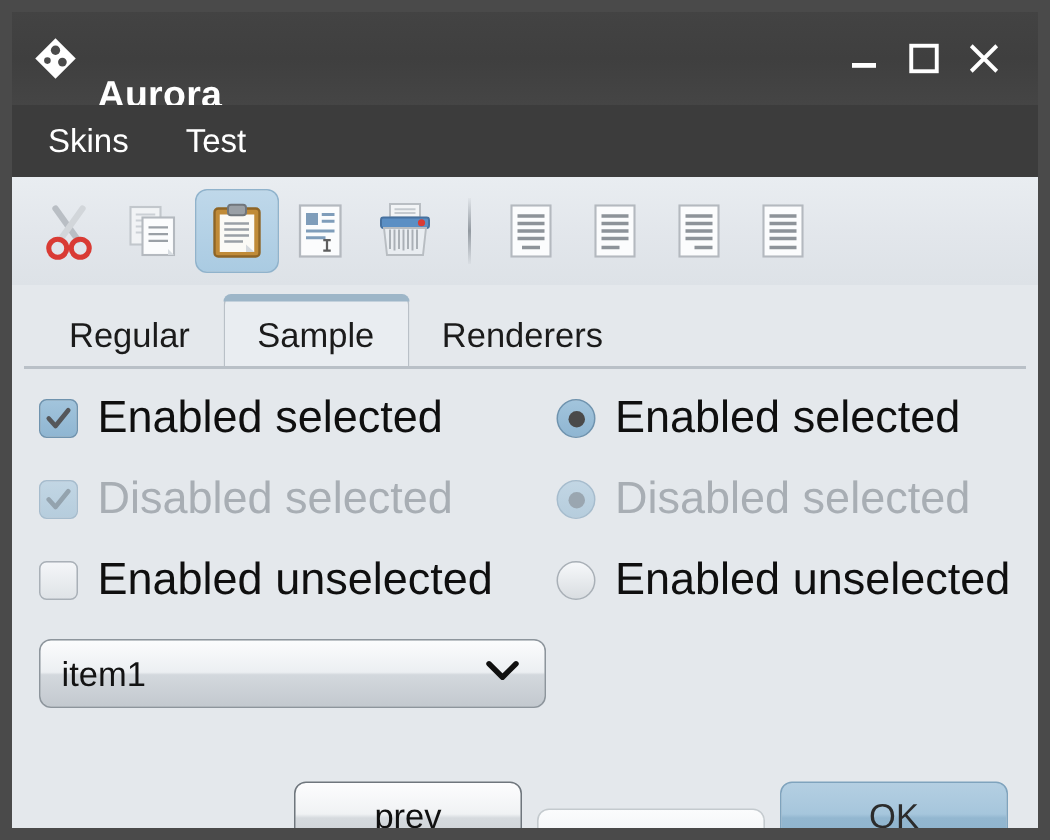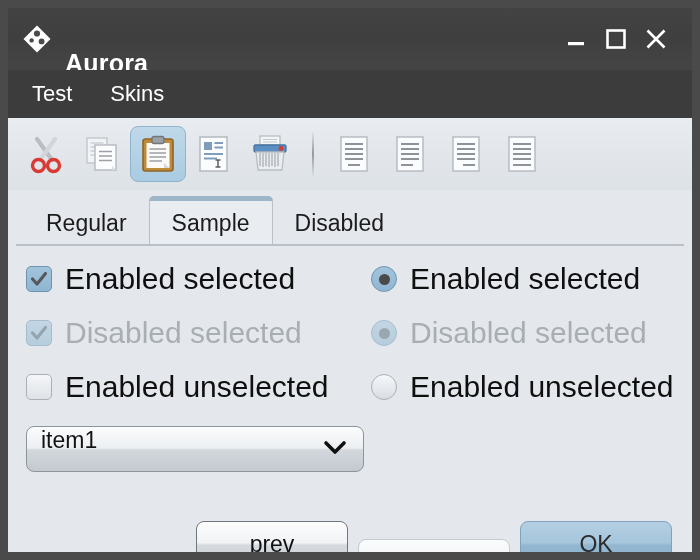--- a/index.html
+++ b/index.html
@@ -240,20 +240,21 @@
     align-items: center;
     margin-top: 22px;
     gap: 12px;
   }
   .combo {
     width: 338px; height: 46px;
     border-radius: 8px;
     border: 1px solid #8d959c;
     background: linear-gradient(to bottom, #fbfcfd 0%, #eceff2 48%, #d3d8dd 52%, #c3c9cf 100%);
     display: flex;
+    align-items: center;
     box-sizing: border-box;
     position: relative;
   }
   .combo-text {
     font-size: 23px;
     color: #131313;
     margin-left: 14px;
     white-space: nowrap;
   }
   .combo-arrow {
@@ -341,22 +342,22 @@
       </svg>
     </span>
     <span class="win-btn win-btn-close">
       <svg width="24" height="24" viewBox="0 0 24 24">
         <path d="M3.5 3.5 L20.5 20.5 M20.5 3.5 L3.5 20.5" stroke="#ffffff" stroke-width="2.6" fill="none"></path>
       </svg>
     </span>
   </div>
 
   <div class="menubar">
+    <span class="menu-item">Skins</span>
     <span class="menu-item">Test</span>
-    <span class="menu-item">Skins</span>
   </div>
 
   <div class="content">
 
     <div class="toolbar">
 
       <span class="tb-btn">
         <svg width="42" height="42" viewBox="0 0 42 42">
           <path d="M12 6 L27 27" stroke="#b9bec4" stroke-width="4.2" fill="none" stroke-linecap="round"></path>
           <path d="M30 6 L15 27" stroke="#d2d6da" stroke-width="4.2" fill="none" stroke-linecap="round"></path>
@@ -449,21 +450,21 @@
           <g stroke="#8d9399" stroke-width="2.2">
             <path d="M12 11 H30 M12 16 H30 M12 21 H30 M12 26 H30 M12 32 H30"></path>
           </g>
         </svg>
       </span>
     </div>
 
     <div class="tabstrip">
       <span class="tab">Regular</span>
       <span class="tab active">Sample</span>
-      <span class="tab">Disabled</span>
+      <span class="tab">Renderers</span>
       <span class="tab-underline"></span>
     </div>
 
     <div class="body-area">
 
       <div class="opt-grid">
 
         <div class="opt-row">
           <span class="cb on">
             <svg width="20" height="20" viewBox="0 0 20 20">

